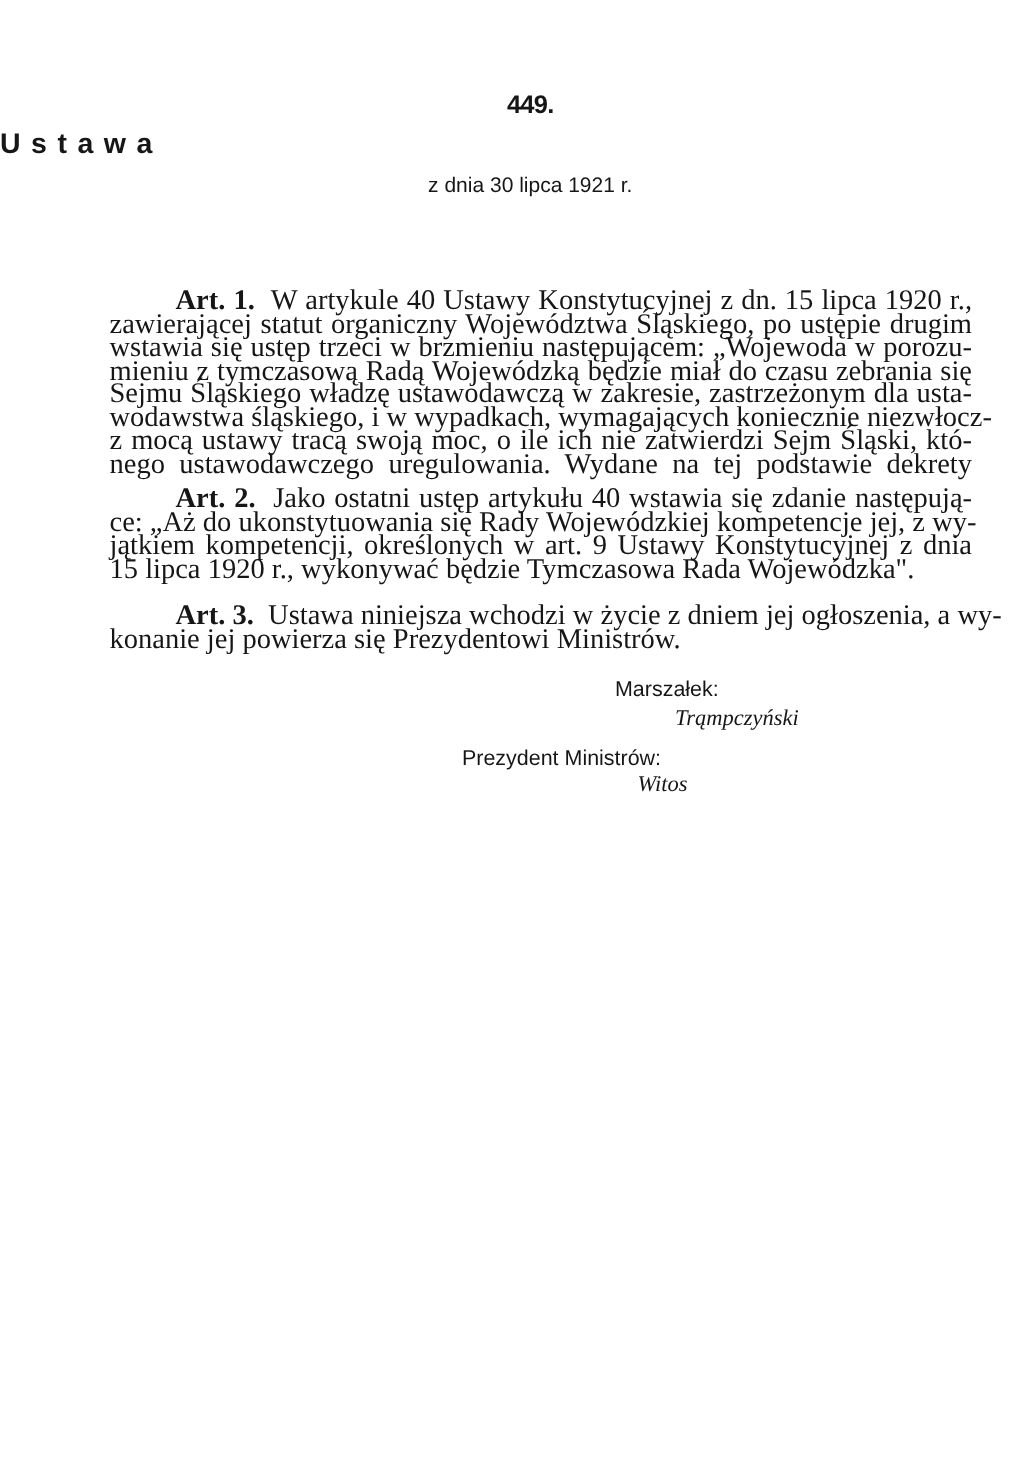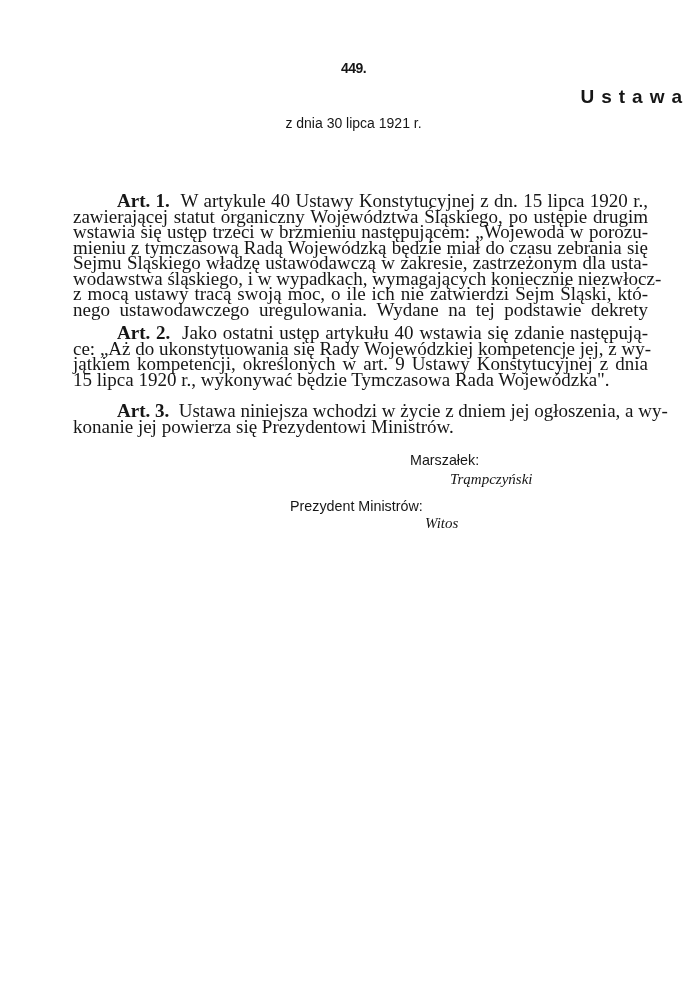--- a/index.html
+++ b/index.html
@@ -3,27 +3,27 @@
 <meta charset="utf-8">
 <style>
   html, body { margin: 0; padding: 0; }
   body {
     width: 689px; height: 983px; background: #ffffff; position: relative; overflow: hidden;
     font-family: "DejaVu Sans", "Liberation Sans", sans-serif; color: #161616;
   }
   .page { position: absolute; left: 0; top: 0; width: 689px; height: 983px; }
   .num {
     position: absolute; top: 60px; left: 0; width: 689px; text-align: center;
-    font-family: "Liberation Sans", sans-serif; font-weight: bold; font-size: 14px; letter-spacing: -0.5px;
+    font-family: "Liberation Sans", sans-serif; font-weight: bold; font-size: 17px; letter-spacing: -0.5px;
     padding-left: 18px; box-sizing: border-box;
   }
   .title {
-    position: absolute; top: 86px; left: 0; width: 689px; text-align: right;
+    position: absolute; top: 86px; left: 0; width: 689px; text-align: left;
     font-family: "Liberation Sans", sans-serif; font-weight: bold; font-size: 19px; letter-spacing: 7px;
-    padding-left: 18px; box-sizing: border-box;
+    box-sizing: border-box;
   }
   .date {
     position: absolute; top: 115px; left: 0; width: 689px; text-align: center;
     font-family: "Liberation Sans", sans-serif; font-size: 14px; padding-left: 18px; box-sizing: border-box;
   }
   .subject {
     position: absolute; top: 135px; left: 40px; width: 612px;
     font-family: "DejaVu Sans", sans-serif; font-weight: bold; font-size: 13.2px; line-height: 15px;
   }
   .subject .ln { display: block; white-space: nowrap; text-align: justify; text-align-last: justify; }
@@ -69,15 +69,15 @@
     <span class="ln last">15 lipca 1920 r., wykonywać będzie Tymczasowa Rada Wojewódzka".</span>
   </div>
 
   <div class="body a3">
     <span class="ln ind"><span class="art">Art. 3.</span>&nbsp;&nbsp;<span>Ustawa niniejsza wchodzi w życie z dniem jej ogłoszenia, a wy-</span></span>
     <span class="ln last">konanie jej powierza się Prezydentowi Ministrów.</span>
   </div>
 
   <div class="sig" style="left:410px; top:452px;">Marszałek:</div>
   <div class="sig-name" style="left:450px; top:471px;">Trąmpczyński</div>
-  <div class="sig" style="left:290px; top:498px;">Prezydent Ministrów:</div>
+  <div class="sig" style="left:308px; top:498px;">Prezydent Ministrów:</div>
   <div class="sig-name" style="left:425px; top:515px;">Witos</div>
 </div>
 
 </body></html>

